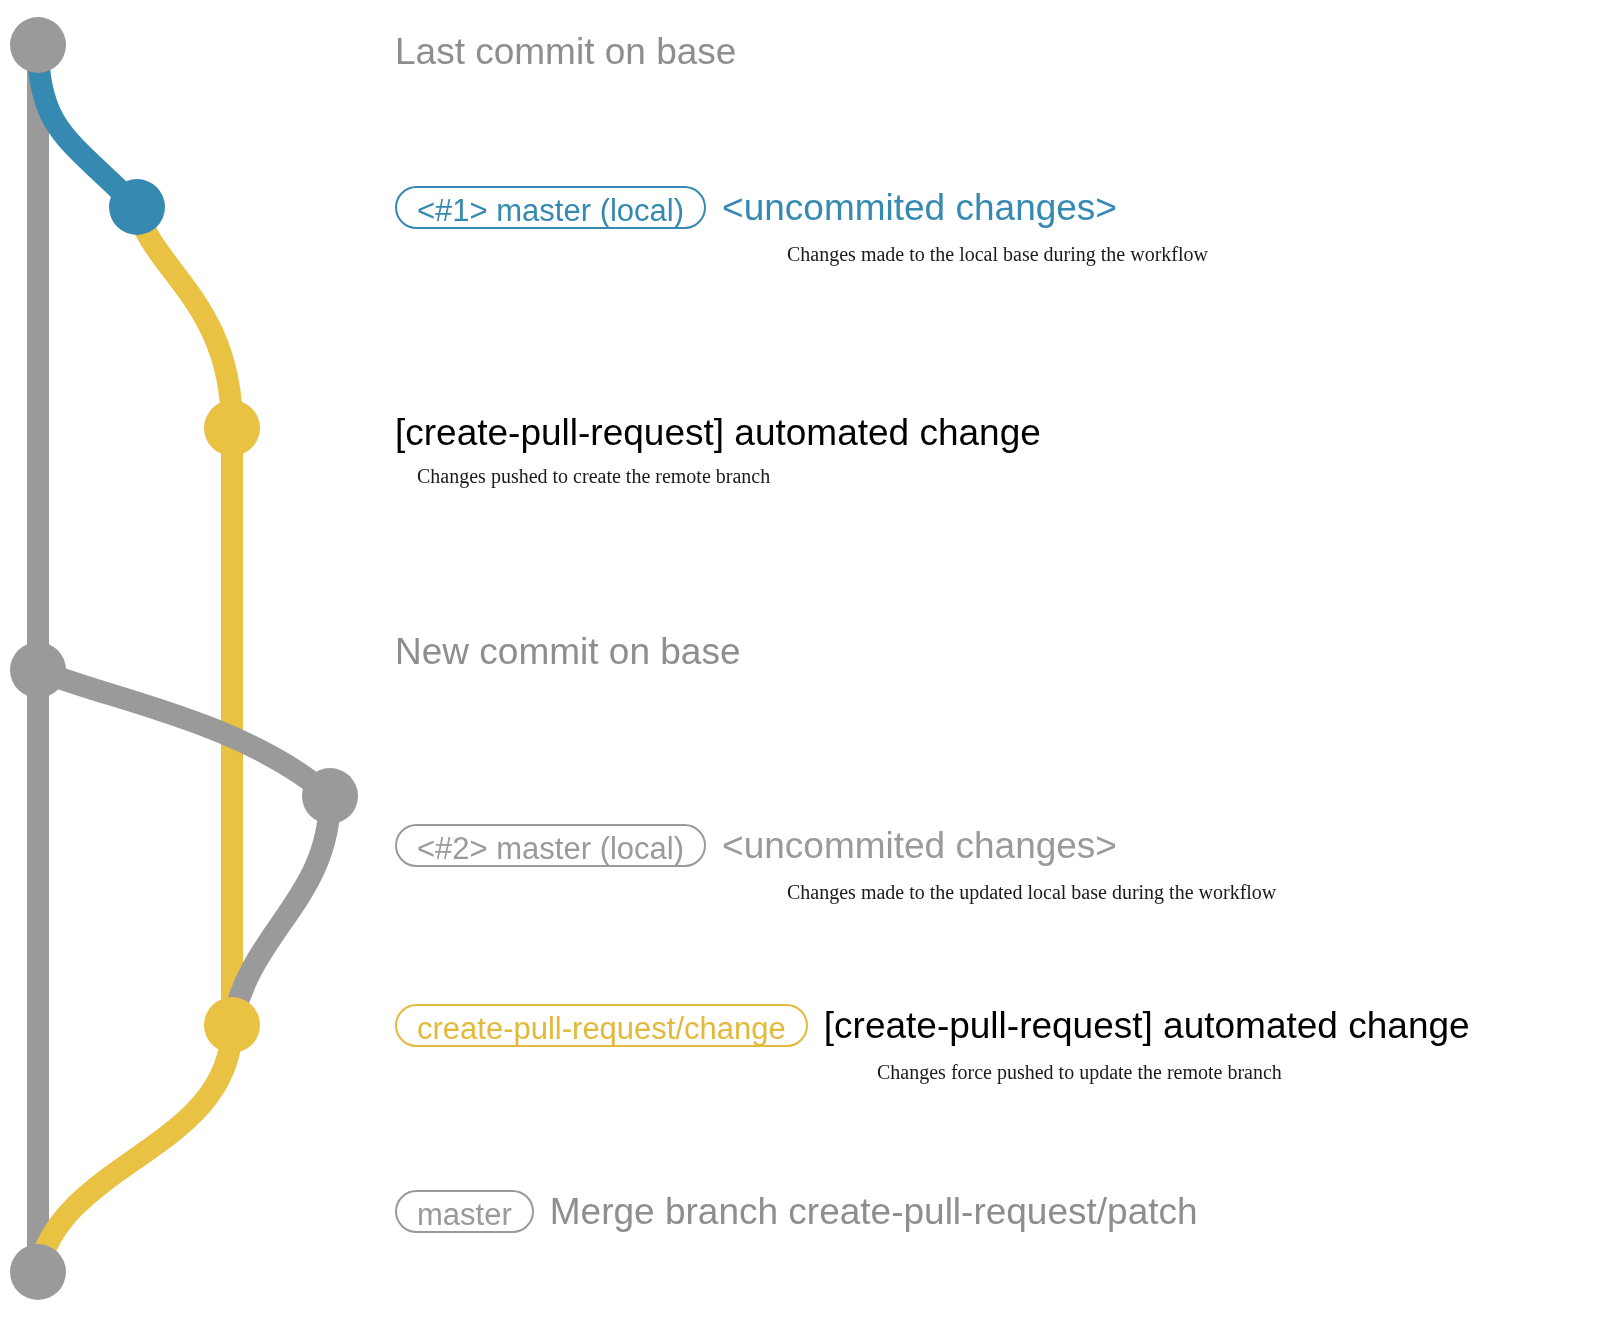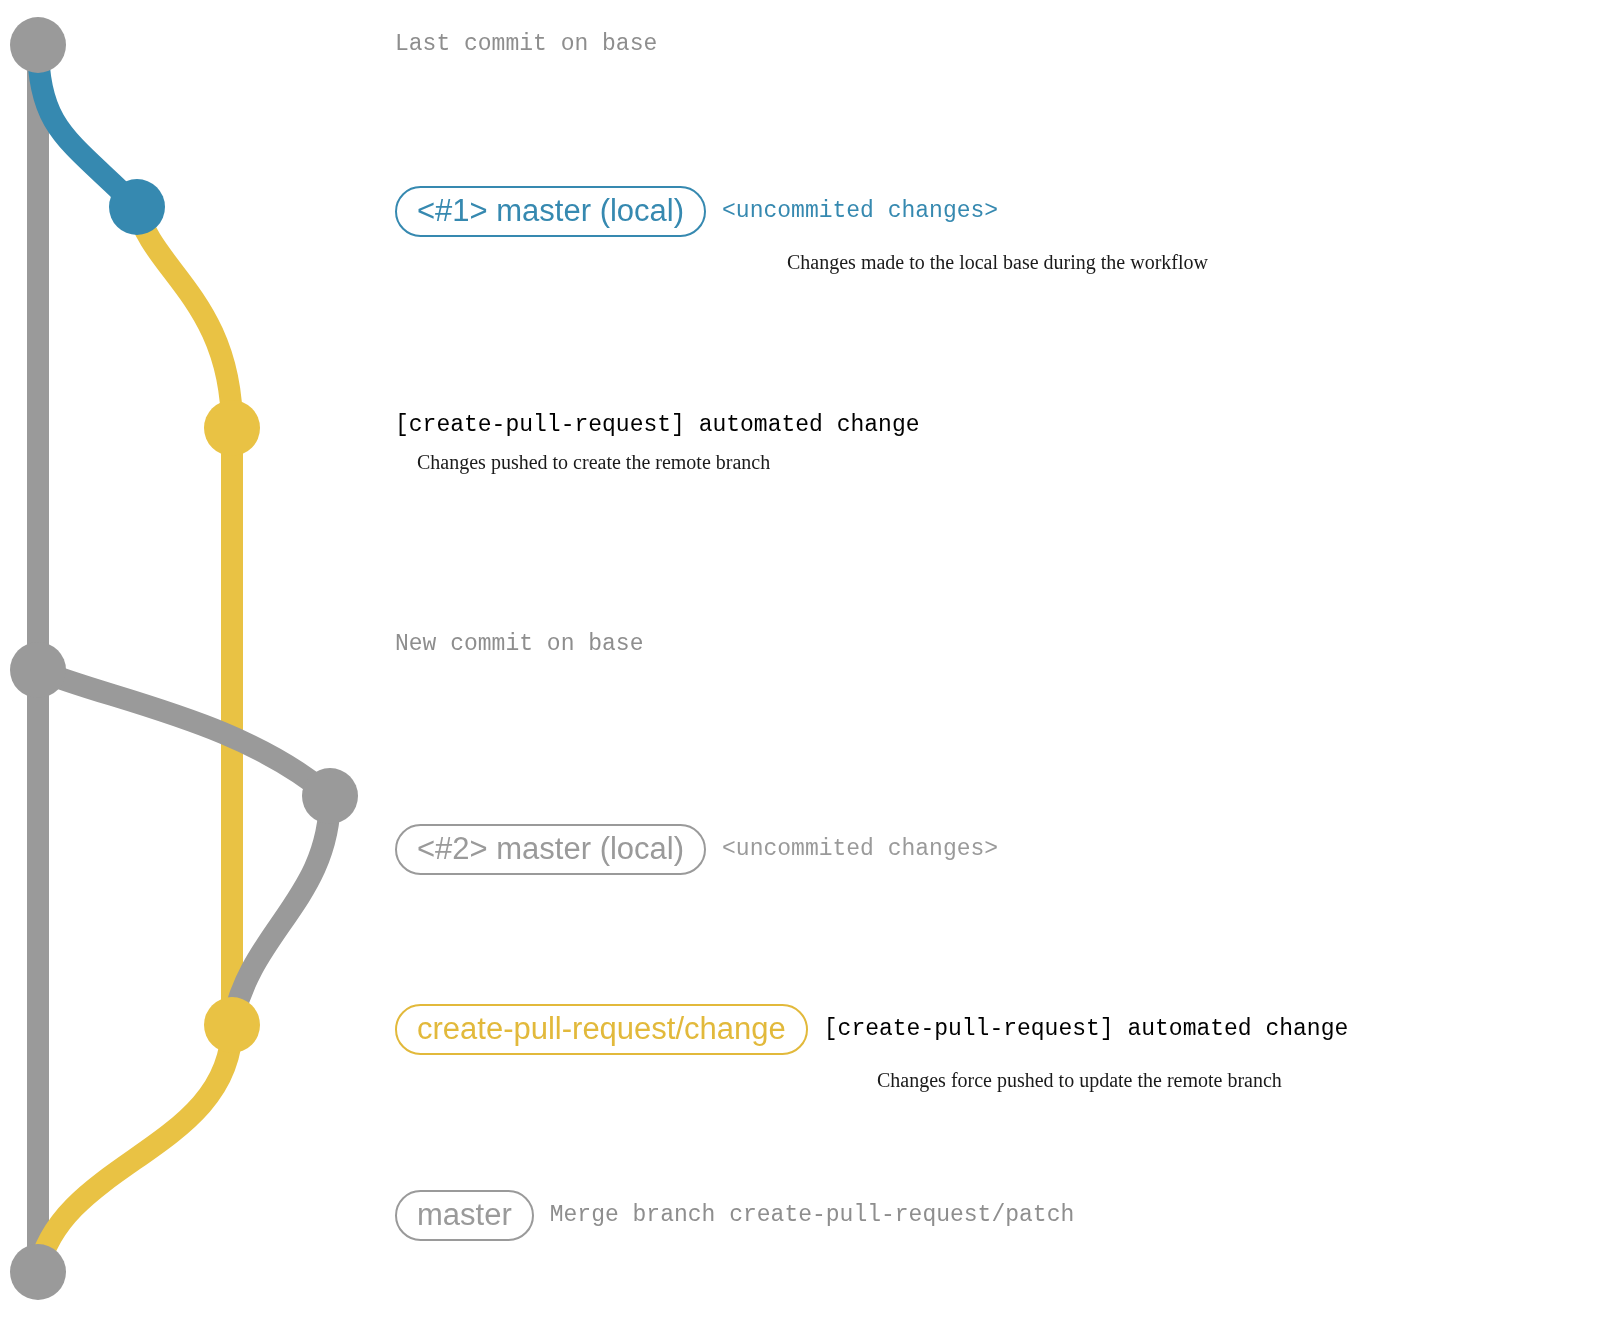--- a/index.html
+++ b/index.html
@@ -36,36 +36,35 @@
     align-items: center;
     gap: 16px;
     white-space: nowrap;
   }
 
   .pill {
     display: inline-block;
     border-radius: 26px;
     border-width: 2.5px;
     border-style: solid;
-    padding: 7px 20px 9px 20px;
+    padding: 7px 20px 1px 20px;
     font-size: 31px;
     line-height: 1.0;
     background: #ffffff;
     white-space: nowrap;
   }
 
   .pill-blue  { border-color: #3689B0; color: #3689B0; }
   .pill-gray  { border-color: #9A9A9A; color: #9A9A9A; }
   .pill-yellow{ border-color: #E2B93B; color: #E2B93B; }
 
   .headline {
-    font-size: 23px;
+    font-size: 37px;
     line-height: 1.0;
     white-space: nowrap;
-    font-family: Liberation Mono, monospace;
   }
   .headline-gray   { color: #8E8E8E; }
   .headline-blue   { color: #3689B0; }
   .headline-yellow { color: #000000; }
 
   .subline {
     font-family: "Liberation Serif", serif;
     font-size: 20px;
     color: #1a1a1a;
     white-space: nowrap;
@@ -125,20 +124,21 @@
     <div class="row-head">
       <span class="headline headline-gray">New commit on base</span>
     </div>
   </div>
 
   <div class="row" style="top: 824px;">
     <div class="row-head">
       <span class="pill pill-gray">&lt;#2&gt; master (local)</span>
       <span class="headline" style="color:#9A9A9A;">&lt;uncommited changes&gt;</span>
     </div>
+    <div class="subline" style="margin-left: 392px;">Changes made to the updated local base during the workflow</div>
   </div>
 
   <div class="row" style="top: 1004px;">
     <div class="row-head">
       <span class="pill pill-yellow">create-pull-request/change</span>
       <span class="headline headline-yellow">[create-pull-request] automated change</span>
     </div>
     <div class="subline" style="margin-left: 482px;">Changes force pushed to update the remote branch</div>
   </div>
 

